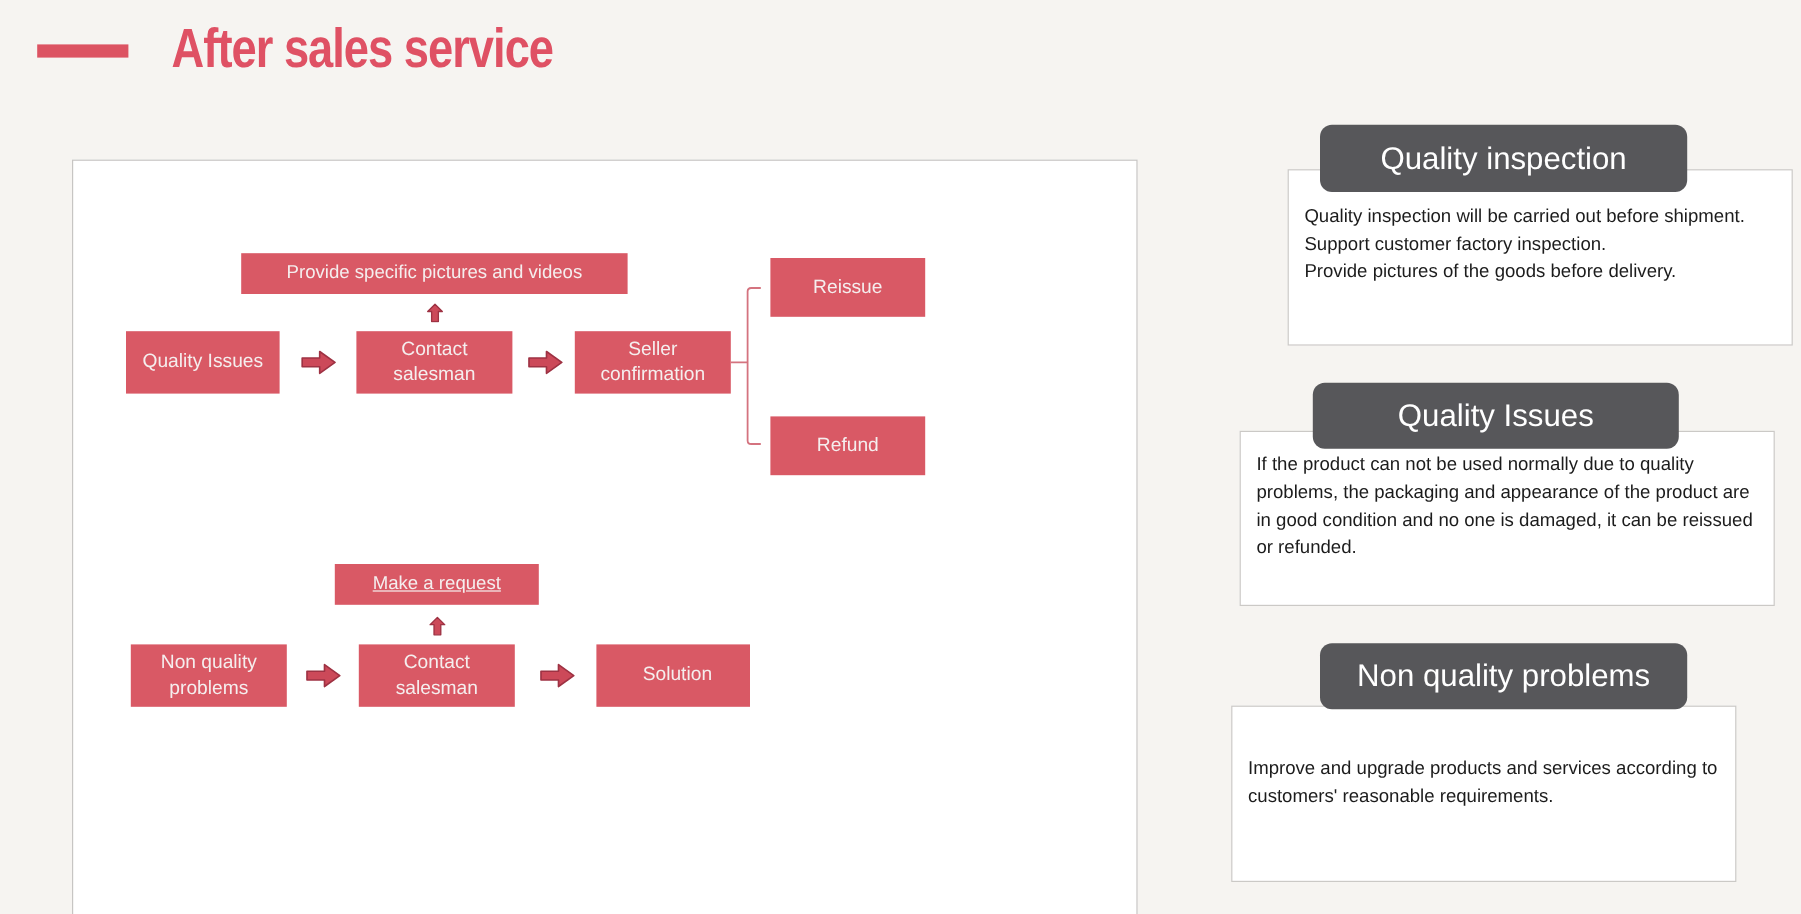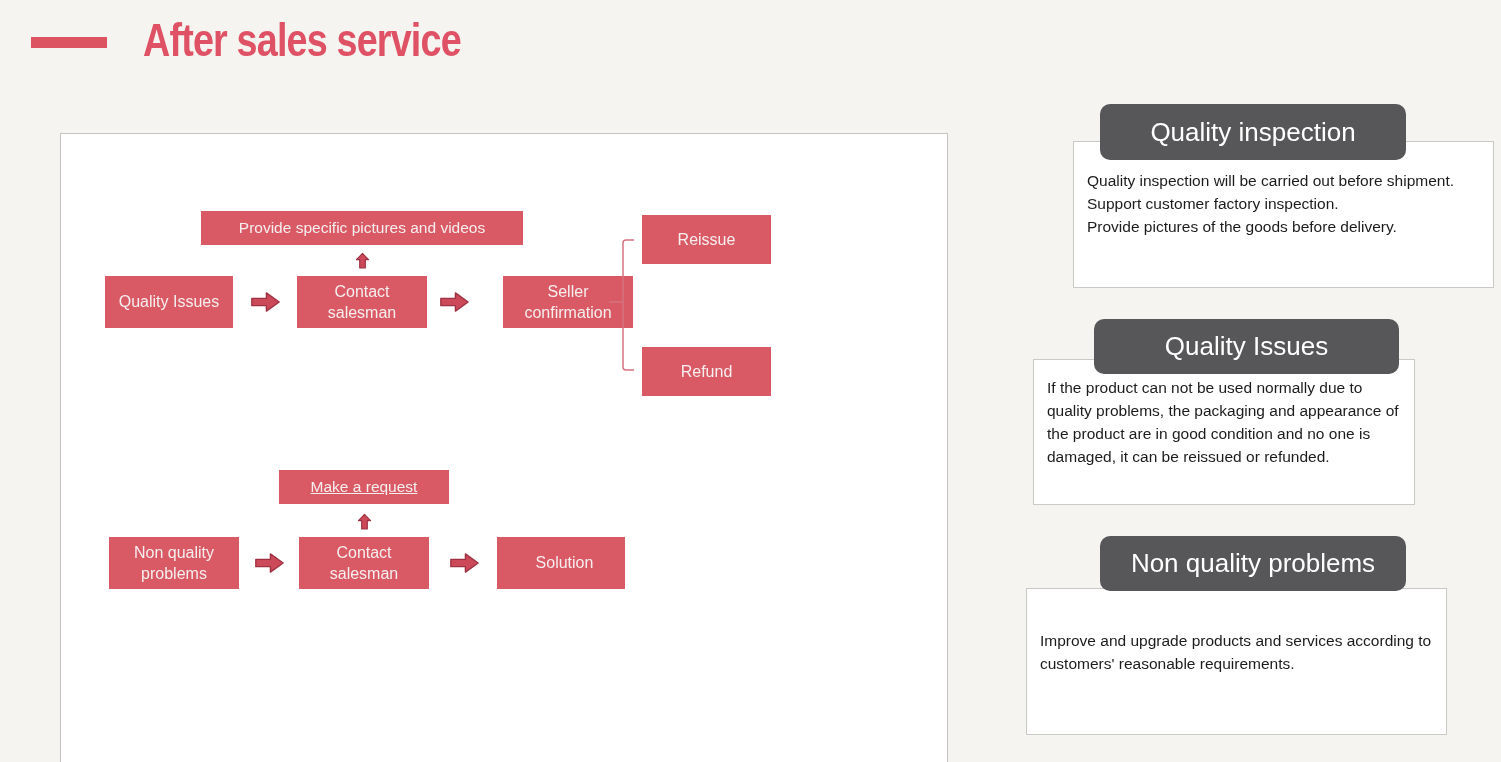--- a/index.html
+++ b/index.html
@@ -87,21 +87,21 @@
     <svg class="arrow-abs" style="left:189px;top:156px;" width="31" height="24" viewBox="0 0 34 26">
       <path d="M2 9 H18 V3 L32 13 L18 23 V17 H2 Z" fill="#cc4959" stroke="#9e3243" stroke-width="1.5" stroke-linejoin="round"></path>
     </svg>
 
     <div class="fbox" style="left:236px;top:142px;width:130px;height:52px;">Contact salesman</div>
 
     <svg class="arrow-abs" style="left:378px;top:156px;" width="31" height="24" viewBox="0 0 34 26">
       <path d="M2 9 H18 V3 L32 13 L18 23 V17 H2 Z" fill="#cc4959" stroke="#9e3243" stroke-width="1.5" stroke-linejoin="round"></path>
     </svg>
 
-    <div class="fbox" style="left:418px;top:142px;width:130px;height:52px;margin-left:24px;">Seller confirmation</div>
+    <div class="fbox" style="left:418px;top:142px;width:130px;height:52px;">Seller confirmation</div>
 
     <svg class="arrow-abs" style="left:548px;top:103px;" width="26" height="136" viewBox="0 0 26 136">
       <path d="M25 3 H17 Q14 3 14 6 V130 Q14 133 17 133 H25" fill="none" stroke="#d4737f" stroke-width="1.5"></path>
       <path d="M14 65 H0" fill="none" stroke="#d4737f" stroke-width="1.5"></path>
     </svg>
 
     <div class="fbox" style="left:581px;top:81px;width:129px;height:49px;">Reissue</div>
 
     <div class="fbox" style="left:581px;top:213px;width:129px;height:49px;">Refund</div>
 
@@ -127,21 +127,21 @@
   </div>
 
   <div class="info-header" style="left:1100px;top:104px;width:306px;height:56px;">Quality inspection</div>
   <div class="info-body p1-body" style="left:1026px;top:141px;width:421px;height:147px;margin-left:47px;">
     <span class="info-body-text">Quality inspection will be carried out before shipment.
 Support customer factory inspection.
 Provide pictures of the goods before delivery.</span>
   </div>
 
   <div class="info-header" style="left:1094px;top:319px;width:305px;height:55px;">Quality Issues</div>
-  <div class="info-body p2-body" style="left:1033px;top:359px;width:382px;height:146px;">
+  <div class="info-body p2-body" style="left:1033px;top:359px;width:446px;height:146px;">
     <span class="info-body-text">If the product can not be used normally due to quality problems, the packaging and appearance of the product are in good condition and no one is damaged, it can be reissued or refunded.</span>
   </div>
 
   <div class="info-header" style="left:1100px;top:536px;width:306px;height:55px;">Non quality problems</div>
   <div class="info-body p3-body" style="left:1026px;top:588px;width:421px;height:147px;">
     <span class="info-body-text">Improve and upgrade products and services according to customers' reasonable requirements.</span>
   </div>
 
 </div>
 

